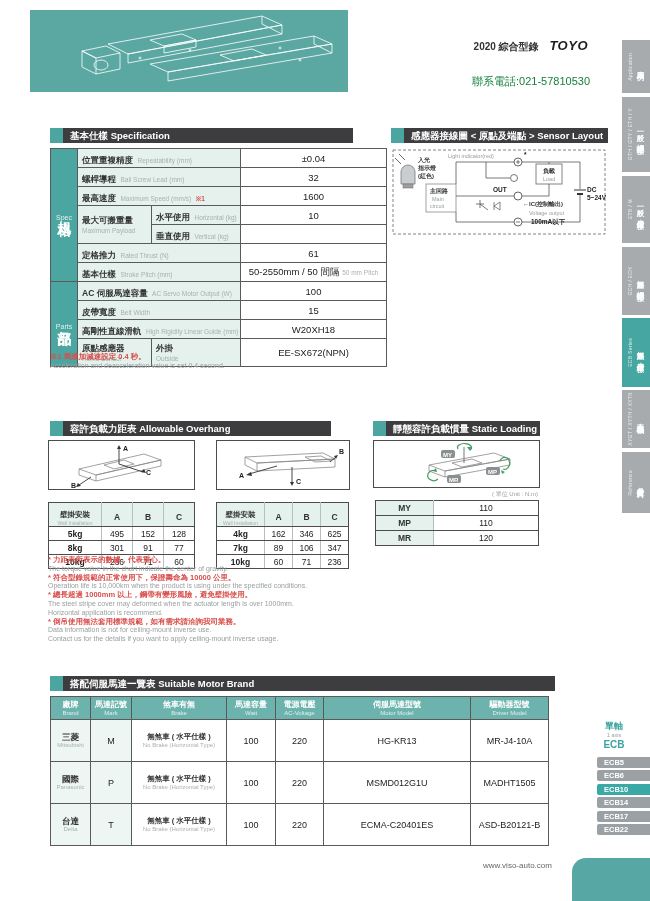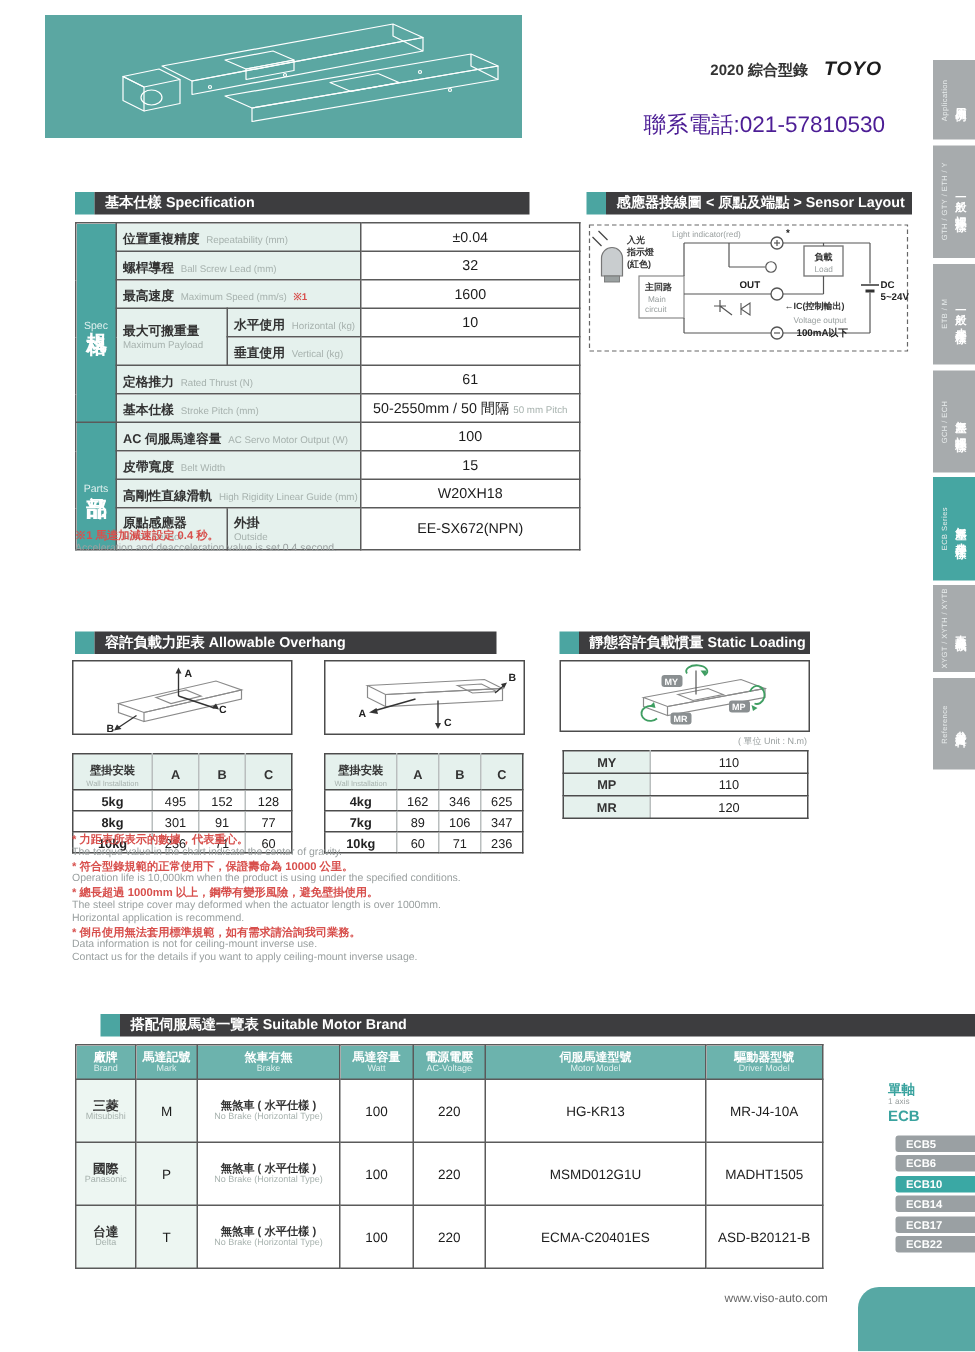--- a/index.html
+++ b/index.html
@@ -6,21 +6,21 @@
   body{width:650px;height:901px;font-family:"Liberation Sans",sans-serif;background:#fff;}
   #page{position:relative;width:650px;height:901px;overflow:hidden;background:#fff;}
   .abs{position:absolute;}
 
   
   #hero{left:30px;top:10px;width:318px;height:82px;background:#5ba7a2;}
 
   
   #catalog-line{right:62px;top:38px;text-align:right;font-size:10px;color:#333;font-weight:bold;white-space:nowrap;}
   #catalog-line .logo{font-size:13px;font-weight:900;font-style:italic;letter-spacing:.5px;color:#1d1d1d;margin-left:8px;}
-  #phone{right:60px;top:74px;font-size:15px;color:#4c1d95;}
+  #phone{right:60px;top:74px;font-size:11px;color:#15803d;}
 
   
   .side-tab{right:0;width:28px;background:#a7abad;display:flex;flex-direction:row;align-items:center;justify-content:center;gap:1px;}
   .side-tab.active{background:#46a6a2;}
   .tab-zh{writing-mode:vertical-rl;text-orientation:upright;font-size:7.5px;font-weight:bold;color:#fff;letter-spacing:1px;line-height:10px;}
   .tab-en{writing-mode:vertical-rl;transform:rotate(180deg);font-size:5px;color:#e9eded;letter-spacing:.3px;line-height:7px;max-height:95%;overflow:hidden;}
 
   
   .sec-head{display:flex;height:15px;}
   .sec-head .sq{width:13px;background:#4ba5a1;}
@@ -76,21 +76,21 @@
   #motor-table .mh .h-zh{display:block;font-size:8px;font-weight:bold;color:#fff;line-height:10px;}
   #motor-table .mh .h-en{display:block;font-size:6px;color:#dff0ee;line-height:7px;}
   #motor-table .brand{background:#edf6f2;}
   #motor-table .brand .b-zh{display:block;font-size:8.5px;font-weight:bold;color:#333;line-height:10px;}
   #motor-table .brand .b-en{display:block;font-size:6px;color:#a7b2ae;line-height:7px;}
   #motor-table .mrow{height:42px;font-size:9px;color:#1c1c1c;background:#fff;}
   #motor-table .brake .k-zh{display:block;font-size:7.5px;color:#333;font-weight:bold;line-height:10px;}
   #motor-table .brake .k-en{display:block;font-size:6px;color:#a7b2ae;line-height:7px;}
 
   
-  #ecb-series{left:592px;top:722px;width:44px;text-align:left;line-height:9px;}
+  #ecb-series{left:592px;top:722px;width:44px;text-align:center;line-height:9px;}
   #ecb-series .s-zh{font-size:9px;font-weight:bold;color:#3aa39f;display:block;}
   #ecb-series .s-sub{font-size:5.5px;color:#9aa0a0;display:block;}
   #ecb-series .s-name{font-size:10px;font-weight:bold;color:#3aa39f;display:block;}
   .ecb-tab{left:597px;width:53px;height:11px;background:#9aa0a3;color:#fff;font-size:7.5px;font-weight:bold;line-height:11px;padding-left:7px;box-sizing:border-box;border-radius:2px 0 0 2px;}
   .ecb-tab.active{background:#3aa8a4;}
 
   
   #website{left:483px;top:861px;font-size:8px;color:#666;}
   #footer-corner{right:0;bottom:0;width:78px;height:43px;background:#57a8a4;border-top-left-radius:14px;}
 </style>
@@ -482,21 +482,21 @@
     <div class="nzh">* 符合型錄規範的正常使用下，保證壽命為 10000 公里。</div>
     <div class="nen">Operation life is 10,000km when the product is using under the specified conditions.</div>
     <div class="nzh">* 總長超過 1000mm 以上，鋼帶有變形風險，避免壁掛使用。</div>
     <div class="nen">The steel stripe cover may deformed when the actuator length is over 1000mm.</div>
     <div class="nen">Horizontal application is recommend.</div>
     <div class="nzh">* 倒吊使用無法套用標準規範，如有需求請洽詢我司業務。</div>
     <div class="nen">Data information is not for ceiling-mount inverse use.</div>
     <div class="nen">Contact us for the details if you want to apply ceiling-mount inverse usage.</div>
   </div>
 
-  <div class="abs sec-head" style="left:50px;top:676px;width:584px;margin-left:17px;">
+  <div class="abs sec-head" style="left:50px;top:676px;width:505px;">
     <div class="sq"></div>
     <div class="bar">搭配伺服馬達一覽表 Suitable Motor Brand</div>
   </div>
   <table class="abs" id="motor-table">
     <colgroup>
         <col style="width:40px">
         <col style="width:41px">
         <col style="width:95px">
         <col style="width:49px">
         <col style="width:48px">

